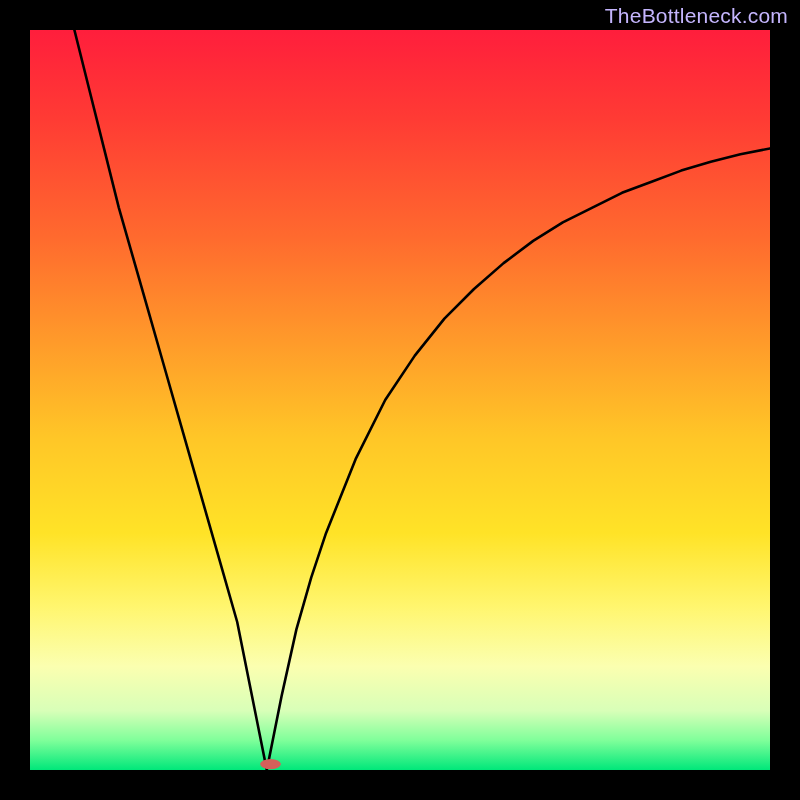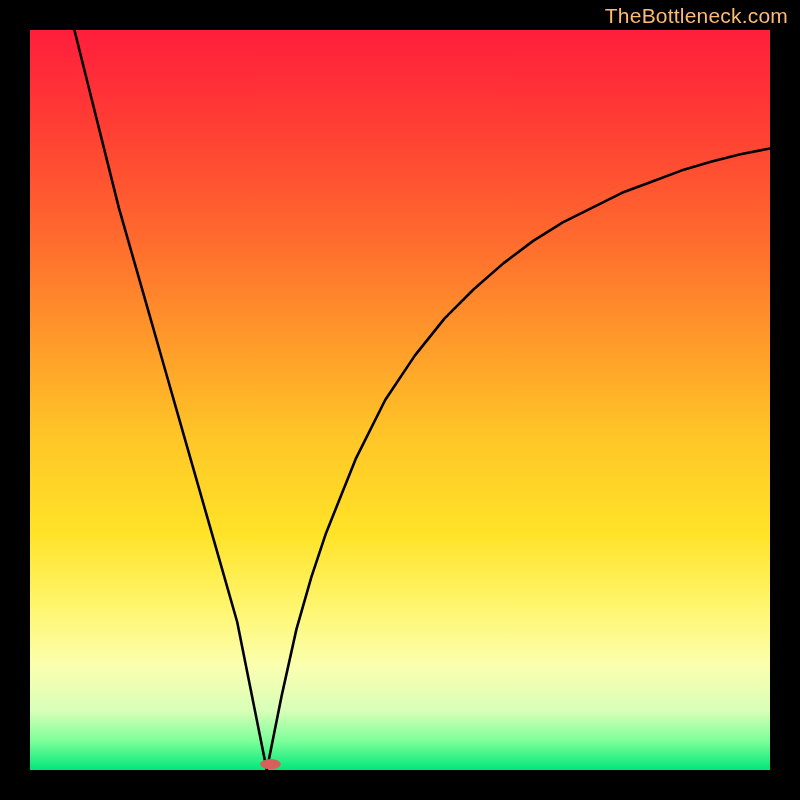--- a/index.html
+++ b/index.html
@@ -48,21 +48,21 @@
   .curve-svg {
     position: absolute;
     left: 0; top: 0;
     width: 740px;
     height: 740px;
   }
   .watermark {
     position: absolute;
     top: 4px;
     right: 12px;
-    color: #fdba74;
+    color: #c4b5fd;
     font-size: 21px;
     letter-spacing: 0.2px;
     font-weight: 400;
   }
 </style>
 </head>
 <body>
 
 <div class="frame">
   <div class="plot">

